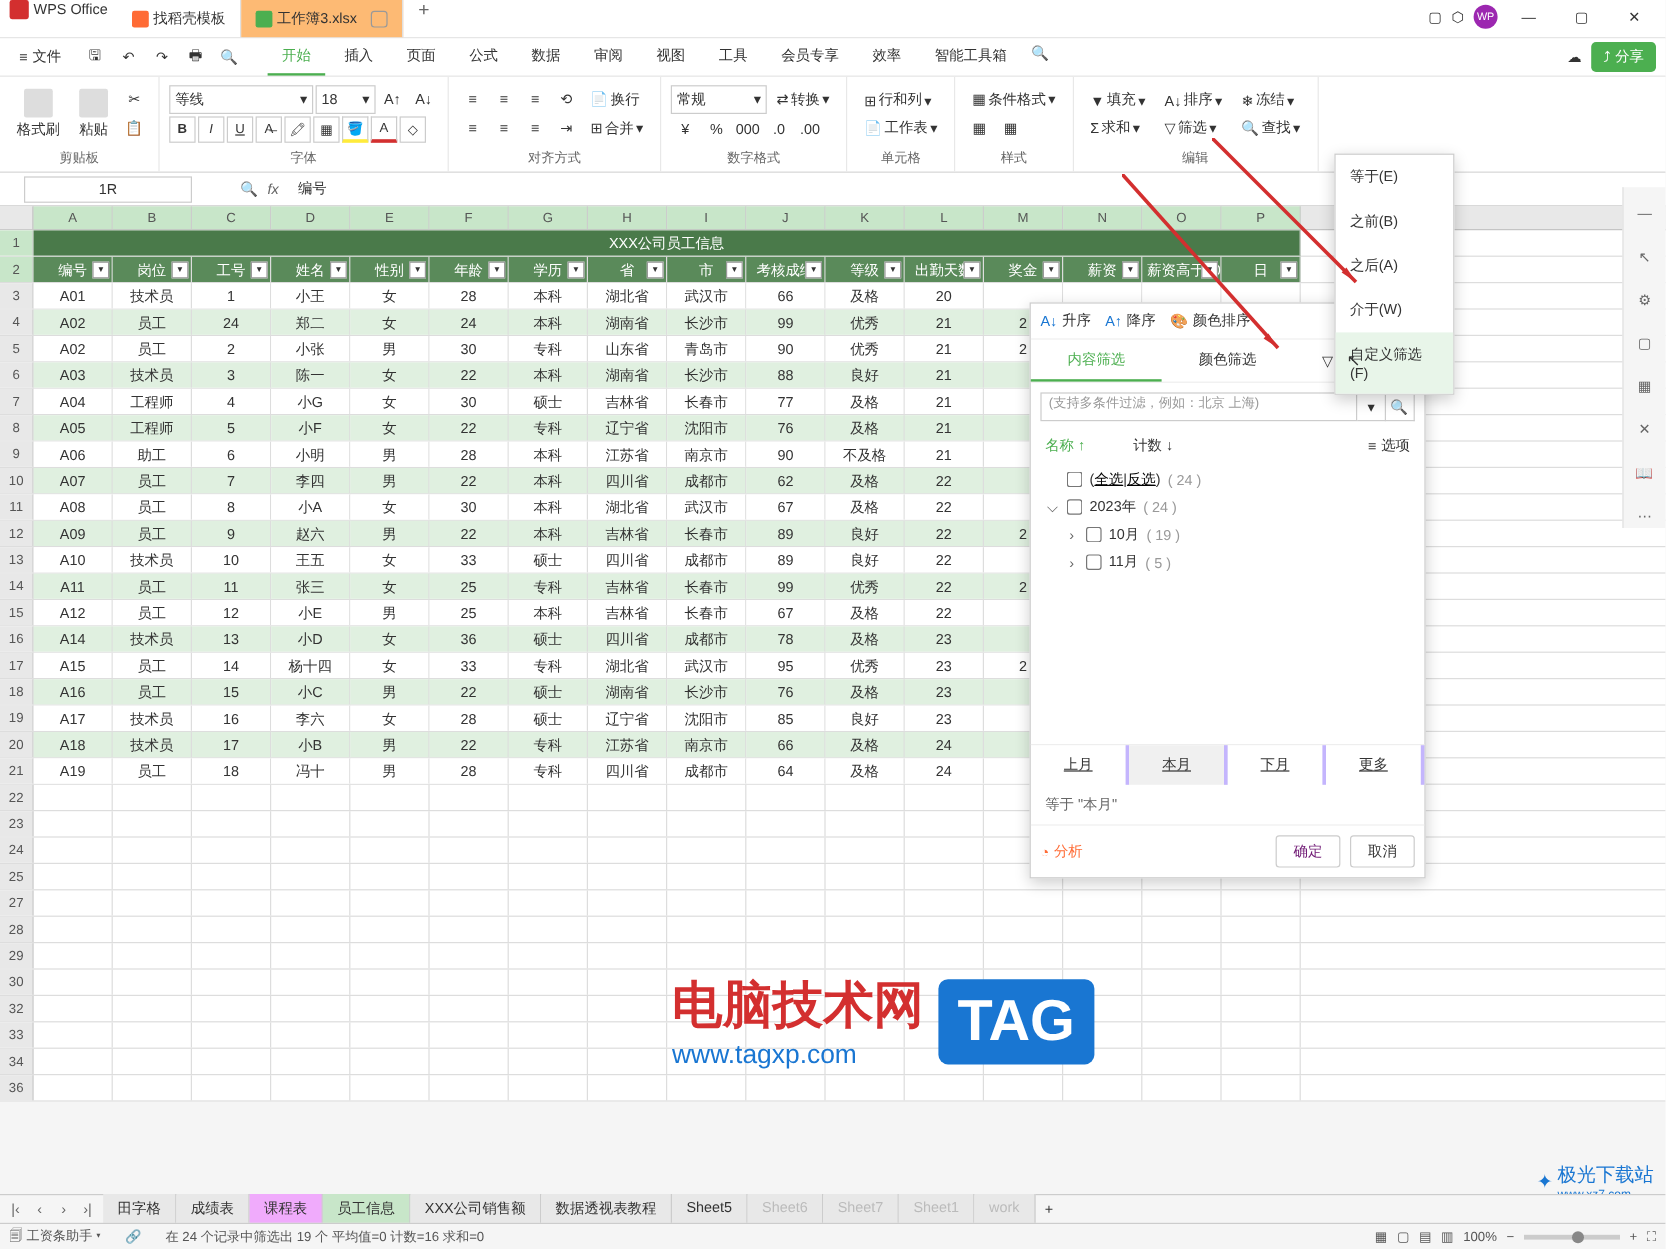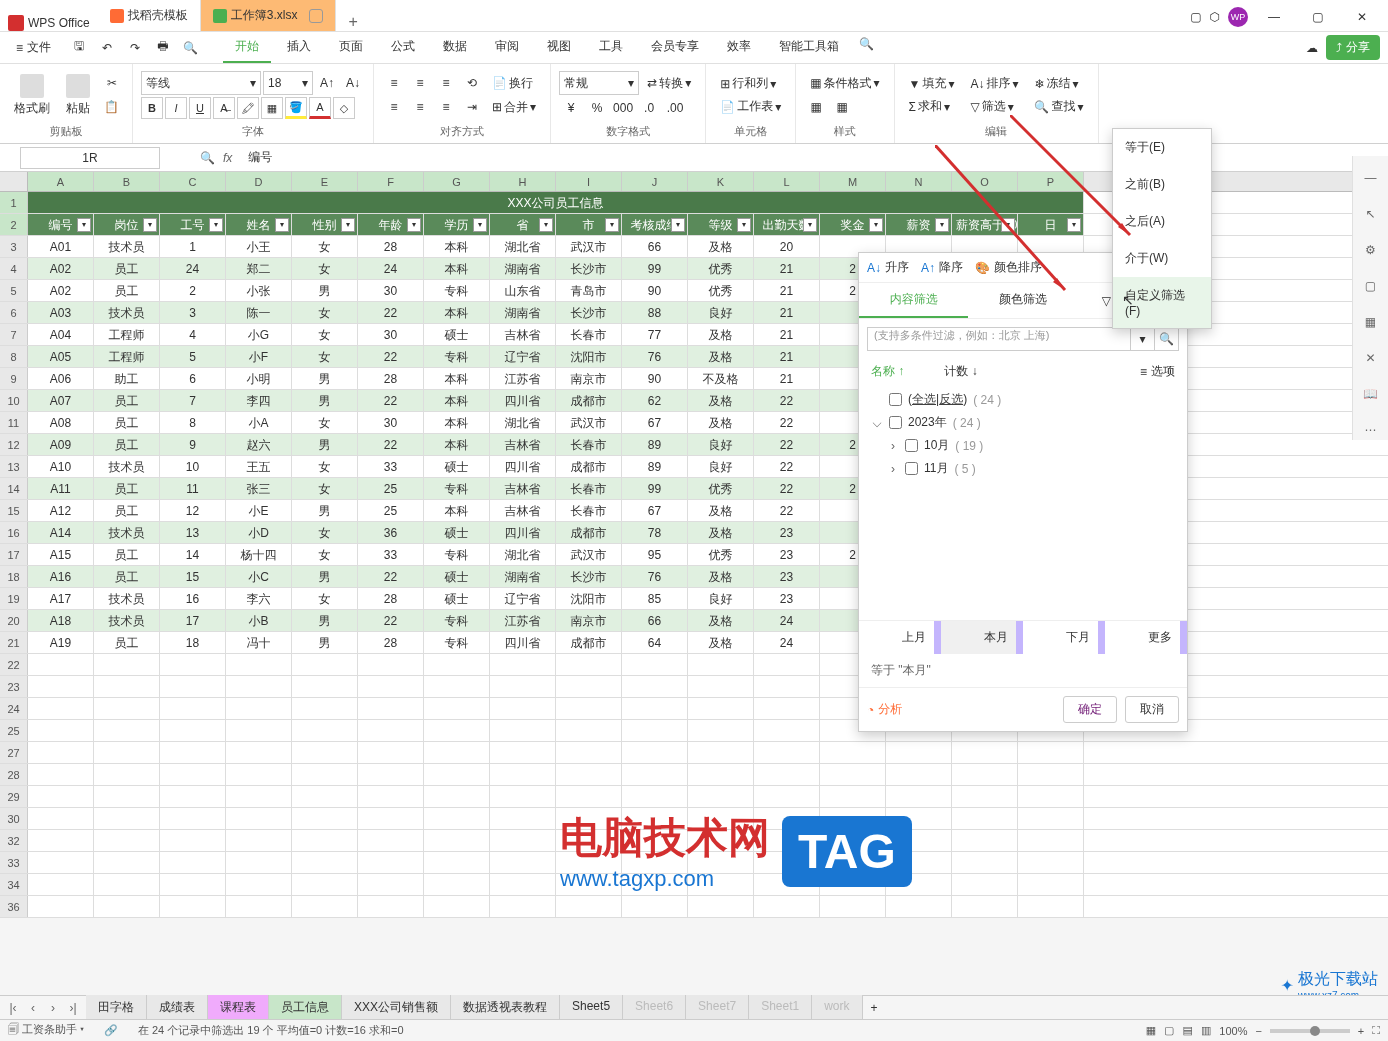--- a/index.html
+++ b/index.html
@@ -1,19 +1,19 @@
 <!DOCTYPE html>
 <html><head>
 <meta charset="utf-8">
 <style>
 * { margin: 0; padding: 0; box-sizing: border-box; font-family: "Microsoft YaHei", sans-serif; }
 body { background: #f5f5f5; font-size: 12px; color: #333; width: 1388px; height: 1041px; overflow: hidden; position: relative; }
 
 
-.titlebar { height: 32px; background: #fff; display: flex; align-items: flex-end; border-bottom: 1px solid #e0e0e0; }
+.titlebar { height: 32px; background: #fff; display: flex; align-items: flex-start; border-bottom: 1px solid #e0e0e0; }
 .titlebar .logo { display: flex; align-items: center; padding: 0 8px; gap: 4px; }
 .titlebar .logo-icon { width: 16px; height: 16px; background: #d32f2f; border-radius: 2px; }
 .titlebar .tabs { display: flex; height: 100%; }
 .titlebar .tab { display: flex; align-items: center; padding: 0 12px; gap: 4px; border-right: 1px solid #e0e0e0; cursor: pointer; }
 .titlebar .tab.active { background: #fdba74; }
 .titlebar .tab-icon { width: 14px; height: 14px; }
 .titlebar .tab-icon.docer { background: #ff6b35; border-radius: 2px; }
 .titlebar .tab-icon.xlsx { background: #4caf50; border-radius: 2px; }
 .titlebar .chat-icon { width: 14px; height: 14px; border: 1px solid #999; border-radius: 3px; margin-left: 8px; }
 .titlebar .add-tab { padding: 0 12px; cursor: pointer; font-size: 16px; color: #666; }
@@ -84,25 +84,25 @@
 .filter-search { margin: 8px; display: flex; }
 .filter-search-input { flex: 1; height: 24px; border: 1px solid #ccc; padding: 0 6px; font-size: 11px; color: #999; }
 .filter-search-btn { width: 24px; height: 24px; border: 1px solid #ccc; border-left: none; display: flex; align-items: center; justify-content: center; }
 .filter-sort-row { display: flex; padding: 4px 12px; gap: 40px; align-items: center; }
 .filter-sort-row .label-green { color: #4caf50; }
 .filter-sort-row .options-btn { margin-left: auto; display: flex; align-items: center; gap: 4px; }
 .filter-tree { flex: 1; padding: 4px 12px; overflow: auto; }
 .tree-item { display: flex; align-items: center; gap: 6px; padding: 3px 0; }
 .tree-item .expand { width: 12px; text-align: center; color: #666; }
 .tree-item input { width: 13px; height: 13px; }
-.tree-item .link { color: #404040; text-decoration: underline; }
+.tree-item .link { color: #000000; text-decoration: underline; }
 .tree-item .count { color: #999; }
 .tree-item.level1 { padding-left: 16px; }
 .filter-month-row { display: flex; border-top: 1px solid #eee; }
-.filter-month-btn { flex: 1; padding: 8px; text-align: right; cursor: pointer; border-right: 7px solid #c4b5fd; }
+.filter-month-btn { flex: 1; padding: 8px; text-align: center; cursor: pointer; border-right: 3px solid #c4b5fd; text-decoration: underline; }
 .filter-month-btn.active { background: #f0f0f0; }
 .filter-status { padding: 8px 12px; color: #666; }
 .filter-footer { display: flex; padding: 8px; gap: 8px; border-top: 1px solid #eee; align-items: center; }
 .filter-analyze { display: flex; align-items: center; gap: 4px; color: #ff6b35; }
 .filter-footer-btns { margin-left: auto; display: flex; gap: 8px; }
 .filter-footer-btn { padding: 4px 14px; border: 1px solid #ccc; border-radius: 3px; cursor: pointer; }
 
 
 .filter-menu { position: absolute; left: 1112px; top: 128px; width: 100px; background: #fff; border: 1px solid #ccc; box-shadow: 0 4px 12px rgba(0,0,0,0.2); }
 .filter-menu-item { padding: 10px 12px; cursor: pointer; }

